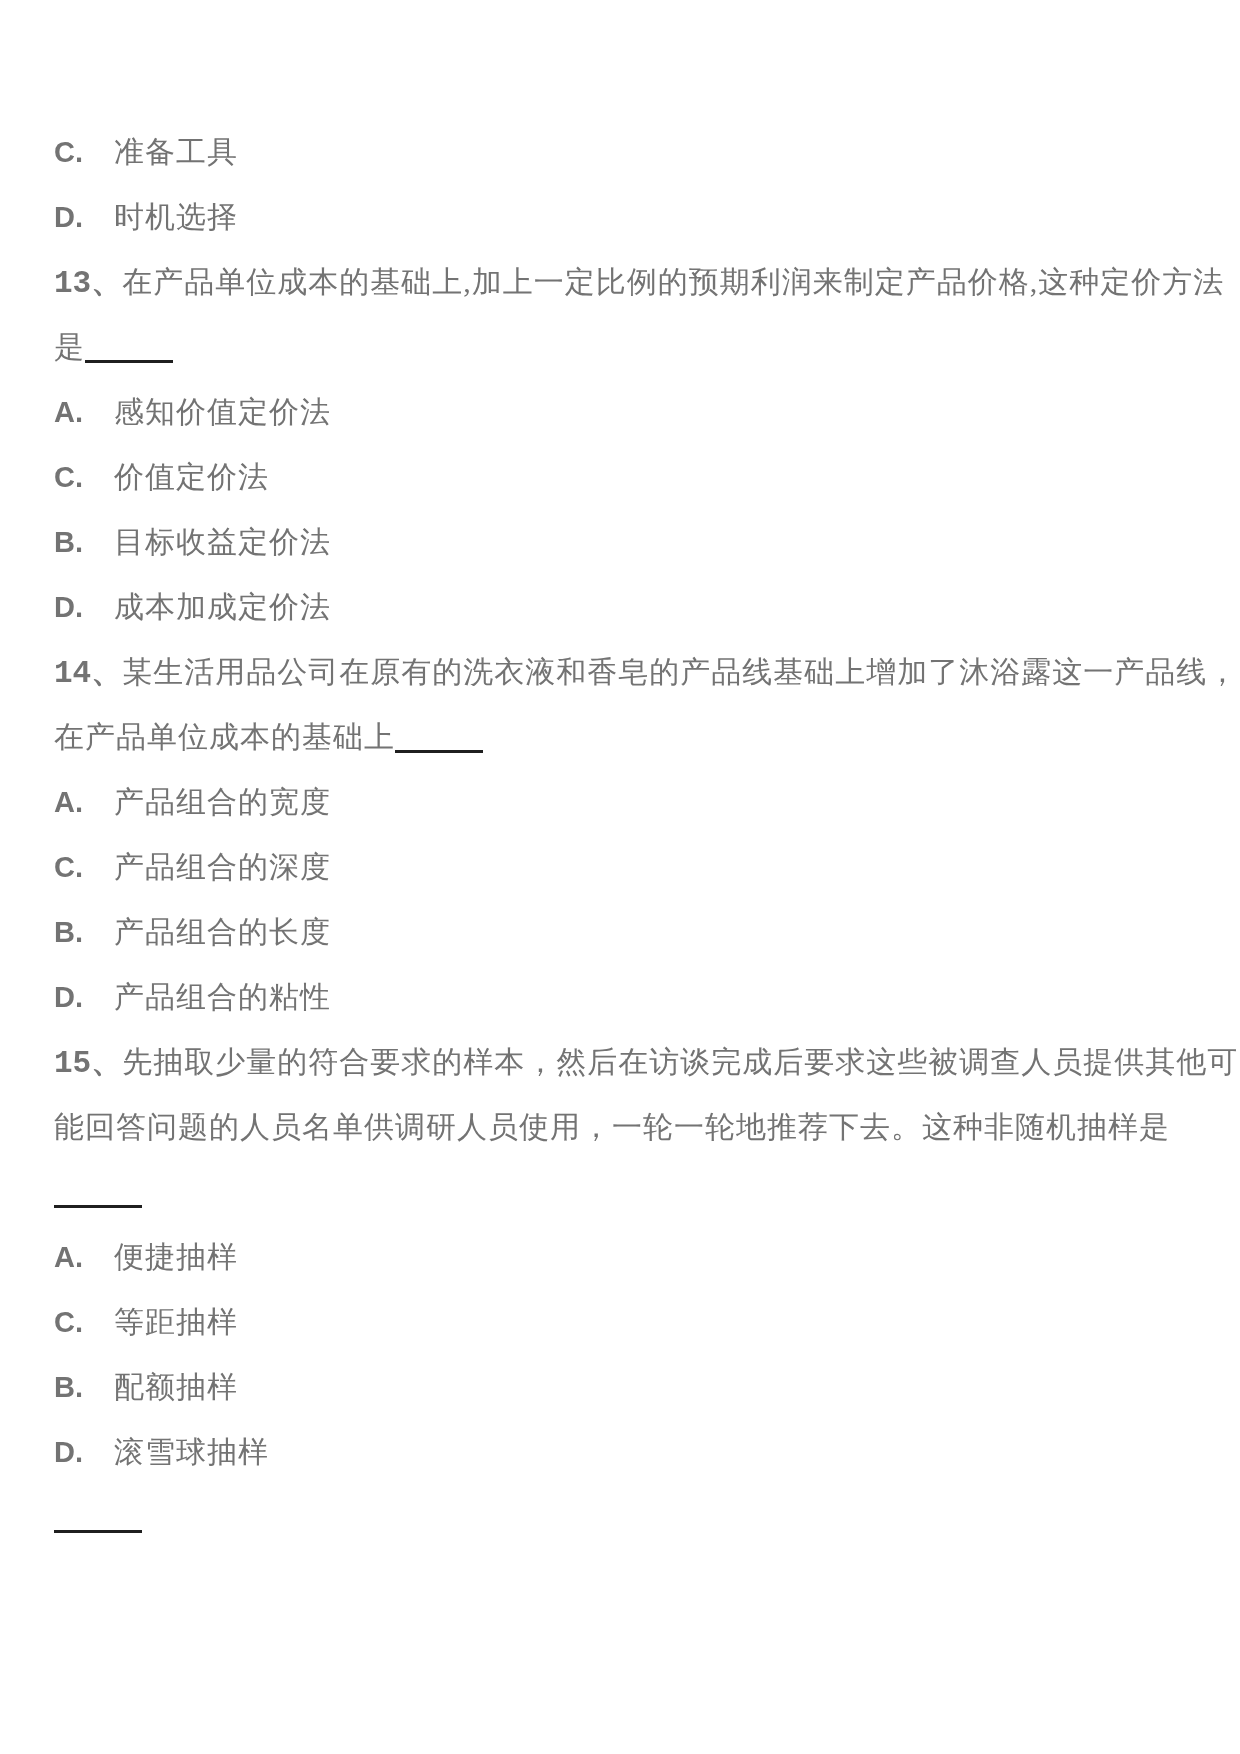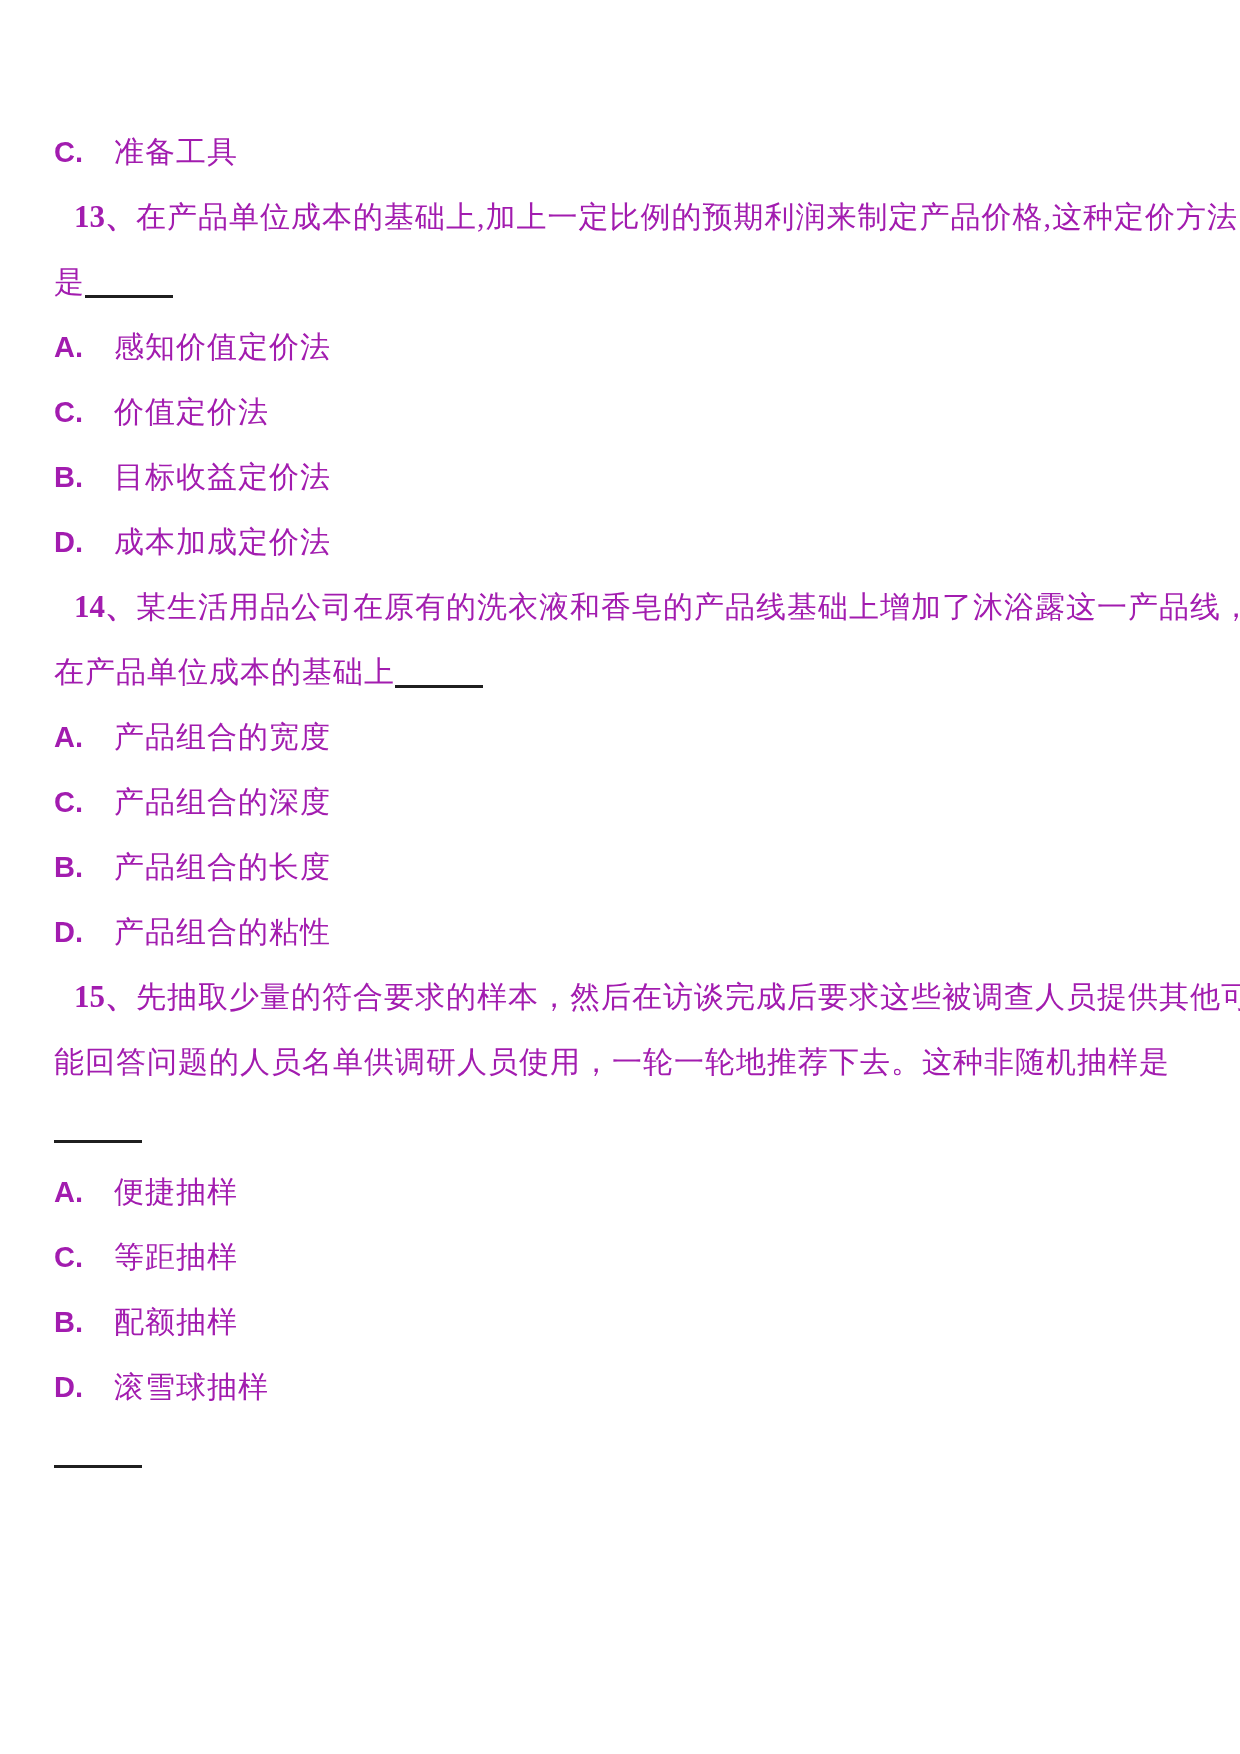--- a/index.html
+++ b/index.html
@@ -11,35 +11,34 @@
     overflow: hidden;
   }
   .page {
     position: relative;
     width: 1240px;
     height: 1754px;
     background: #ffffff;
     box-sizing: border-box;
     padding: 119px 34px 0 54px;
     font-family: "Liberation Serif", "DejaVu Serif", serif;
-    color: #a21caf;
+    color: #737373;
   }
   .line {
     height: 65px;
     line-height: 65px;
     font-size: 30px;
     letter-spacing: 1px;
     white-space: nowrap;
   }
   .qnum {
-    font-family: Liberation Serif, serif;
+    font-family: Liberation Mono, monospace;
     font-weight: 700;
     font-size: 31px;
     letter-spacing: 0;
-    margin-left: 20px;
   }
   .opt-label {
     display: inline-block;
     min-width: 40px;
     font-family: "Liberation Sans", "DejaVu Sans", sans-serif;
     font-weight: 600;
     font-size: 29px;
     letter-spacing: 0;
     margin-right: 20px;
   }
@@ -51,20 +50,23 @@
     vertical-align: -6px;
   }
 </style>
 </head>
 <body>
 
 <div class="page">
 
   <div class="line">
     <span class="opt-label">C.</span><span>准备工具</span>
+  </div>
+  <div class="line">
+    <span class="opt-label">D.</span><span>时机选择</span>
   </div>
 
   <div class="line">
     <span class="qnum">13、</span><span>在产品单位成本的基础上,加上一定比例的预期利润来制定产品价格,这种定价方法</span>
   </div>
   <div class="line">
     <span>是</span><span class="blank"></span>
   </div>
   <div class="line">
     <span class="opt-label">A.</span><span>感知价值定价法</span>

